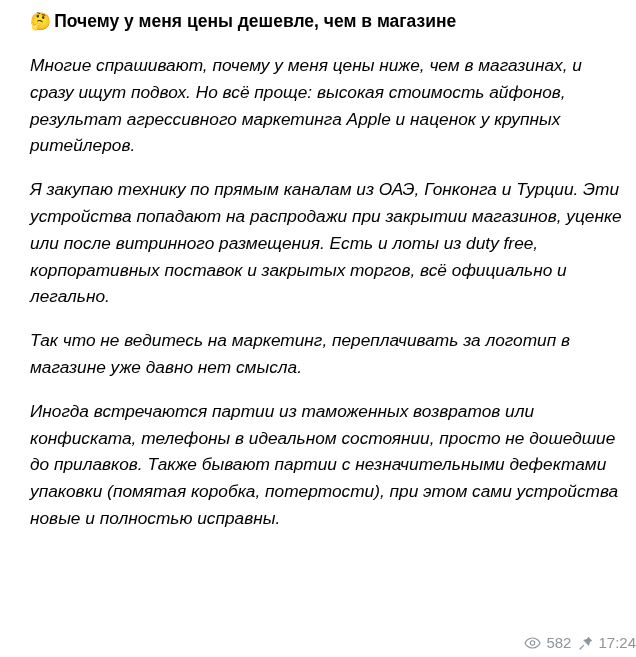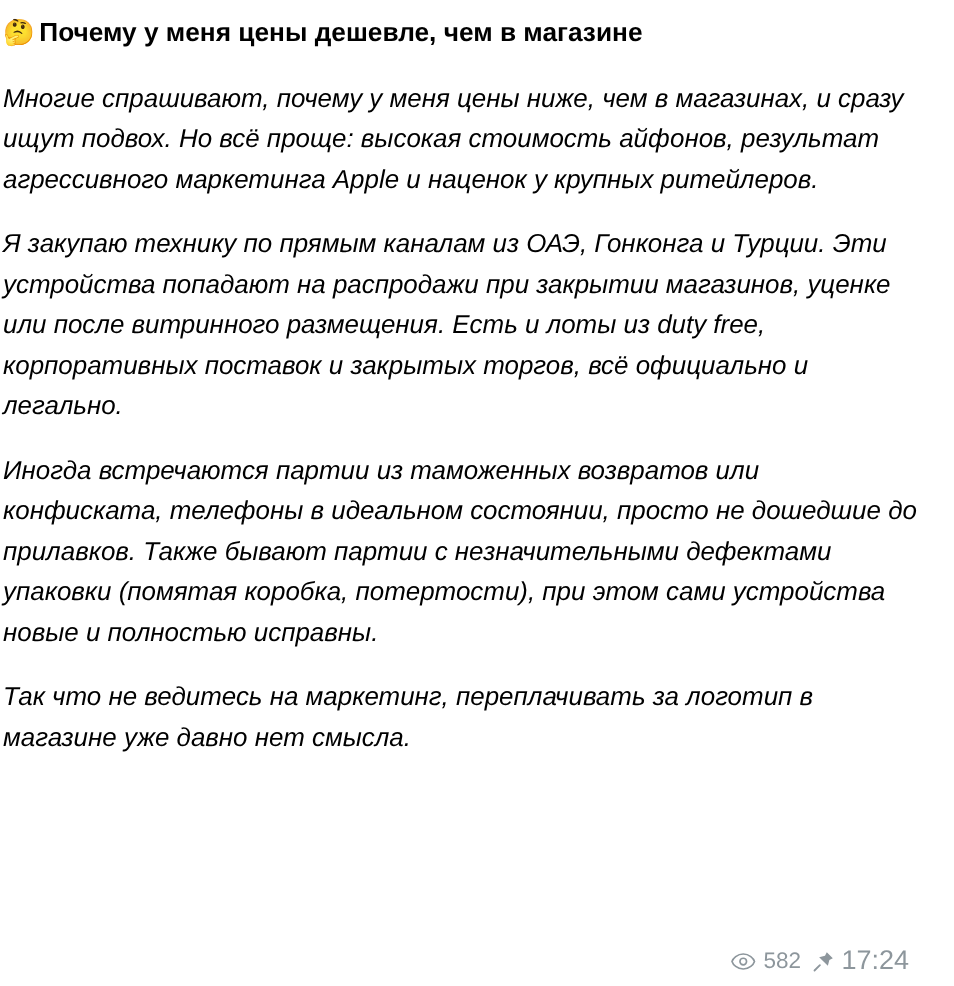--- a/index.html
+++ b/index.html
@@ -12,21 +12,21 @@
     background: #ffffff;
     font-family: "Liberation Sans", sans-serif;
     color: #000000;
     overflow: hidden;
   }
   .post {
     position: relative;
     width: 636px;
     height: 657px;
     box-sizing: border-box;
-    padding: 10px 14px 0 2px;
+    padding: 10px 14px 0 30px;
   }
   .post-title {
     font-size: 17.5px;
     font-weight: bold;
     line-height: 1.35;
     color: #000000;
     margin: 0 0 18px 0;
     white-space: nowrap;
   }
   .title-emoji {
@@ -39,40 +39,40 @@
     color: #000000;
     margin: 0 0 17px 0;
     max-width: 610px;
     font-style: italic;
   }
   .paragraph:last-of-type {
     margin-bottom: 0;
   }
   .meta {
     position: absolute;
-    right: 30px;
+    right: 0;
     bottom: 6px;
     display: flex;
     align-items: center;
     gap: 8px;
     font-size: 15px;
     color: #8d969c;
   }
   .meta-group {
     display: flex;
     align-items: center;
     gap: 5px;
   }
   .views-count {
     color: #8d969c;
     font-size: 15px;
   }
   .timestamp {
     color: #8d969c;
-    font-size: 18px;
+    font-size: 15px;
   }
   .icon {
     display: inline-flex;
     align-items: center;
     justify-content: center;
     line-height: 1;
   }
   .eye-icon svg { display:block; }
   .pin-icon svg { display:block; }
 </style>
@@ -80,22 +80,22 @@
 <body>
 
 <div class="post">
 
   <div class="post-title">
     <span class="title-emoji">🤔</span><span>Почему у меня цены дешевле, чем в магазине</span>
   </div>
 
   <p class="paragraph">Многие спрашивают, почему у меня цены ниже, чем в магазинах, и сразу ищут подвох. Но всё проще: высокая стоимость айфонов, результат агрессивного маркетинга Apple и наценок у крупных ритейлеров.</p>
   <p class="paragraph">Я закупаю технику по прямым каналам из ОАЭ, Гонконга и Турции. Эти устройства попадают на распродажи при закрытии магазинов, уценке или после витринного размещения. Есть и лоты из duty free, корпоративных поставок и закрытых торгов, всё официально и легально.</p>
+  <p class="paragraph">Так что не ведитесь на маркетинг, переплачивать за логотип в магазине уже давно нет смысла.</p>
   <p class="paragraph">Иногда встречаются партии из таможенных возвратов или конфиската, телефоны в идеальном состоянии, просто не дошедшие до прилавков. Также бывают партии с незначительными дефектами упаковки (помятая коробка, потертости), при этом сами устройства новые и полностью исправны.</p>
-  <p class="paragraph">Так что не ведитесь на маркетинг, переплачивать за логотип в магазине уже давно нет смысла.</p>
 
   <div class="meta">
     <span class="meta-group">
       <span class="icon eye-icon">
         <svg width="17" height="12" viewBox="0 0 17 12" fill="none" xmlns="http://www.w3.org/2000/svg">
           <path d="M8.5 1C4.5 1 1.6 4 1 6c0.6 2 3.5 5 7.5 5s6.9-3 7.5-5c-0.6-2-3.5-5-7.5-5z" stroke="#8d969c" stroke-width="1.1" fill="none"></path>
           <circle cx="8.5" cy="6" r="2.2" stroke="#8d969c" stroke-width="1.1" fill="none"></circle>
         </svg>
       </span>
       <span class="views-count">582</span>

